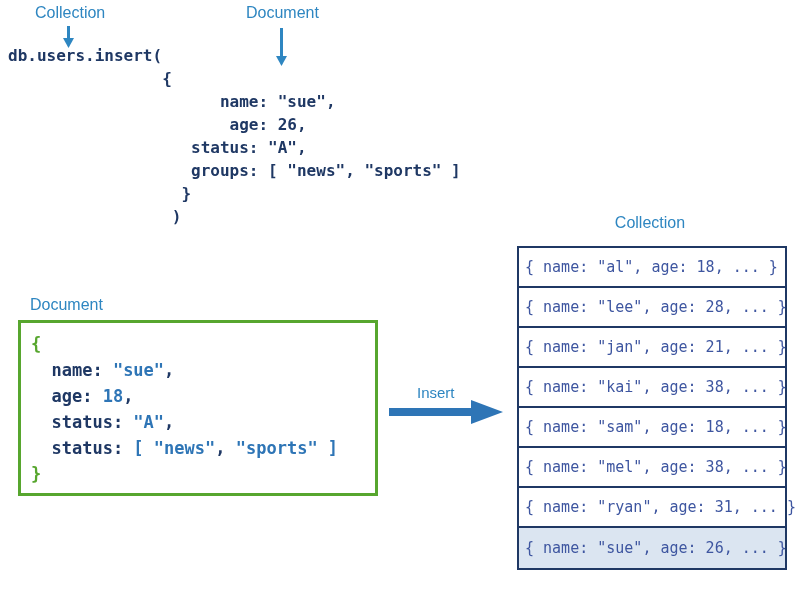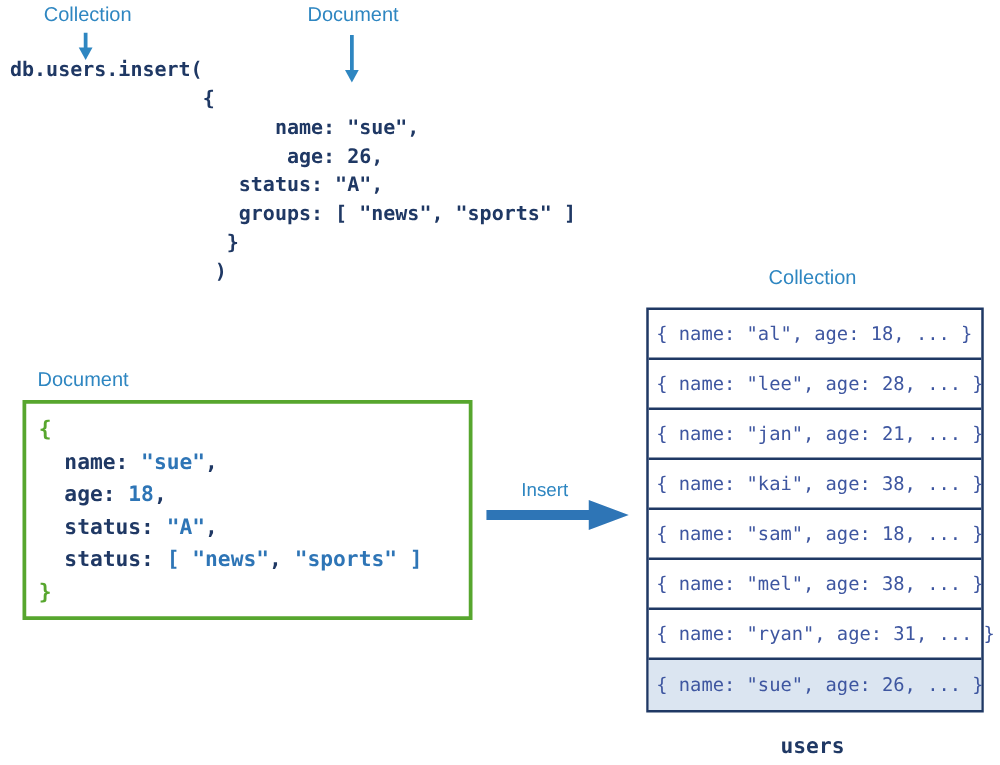--- a/index.html
+++ b/index.html
@@ -119,15 +119,14 @@
         <span>{ name: "mel", age: 38, ... }</span>
       </div>
       <div class="coll-row">
         <span>{ name: "ryan", age: 31, ... }</span>
       </div>
       <div class="coll-row highlighted">
         <span>{ name: "sue", age: 26, ... }</span>
       </div>
     </div>
 
-  <div id="users-caption">users</div>
 
 </div>
 
 </body></html>

